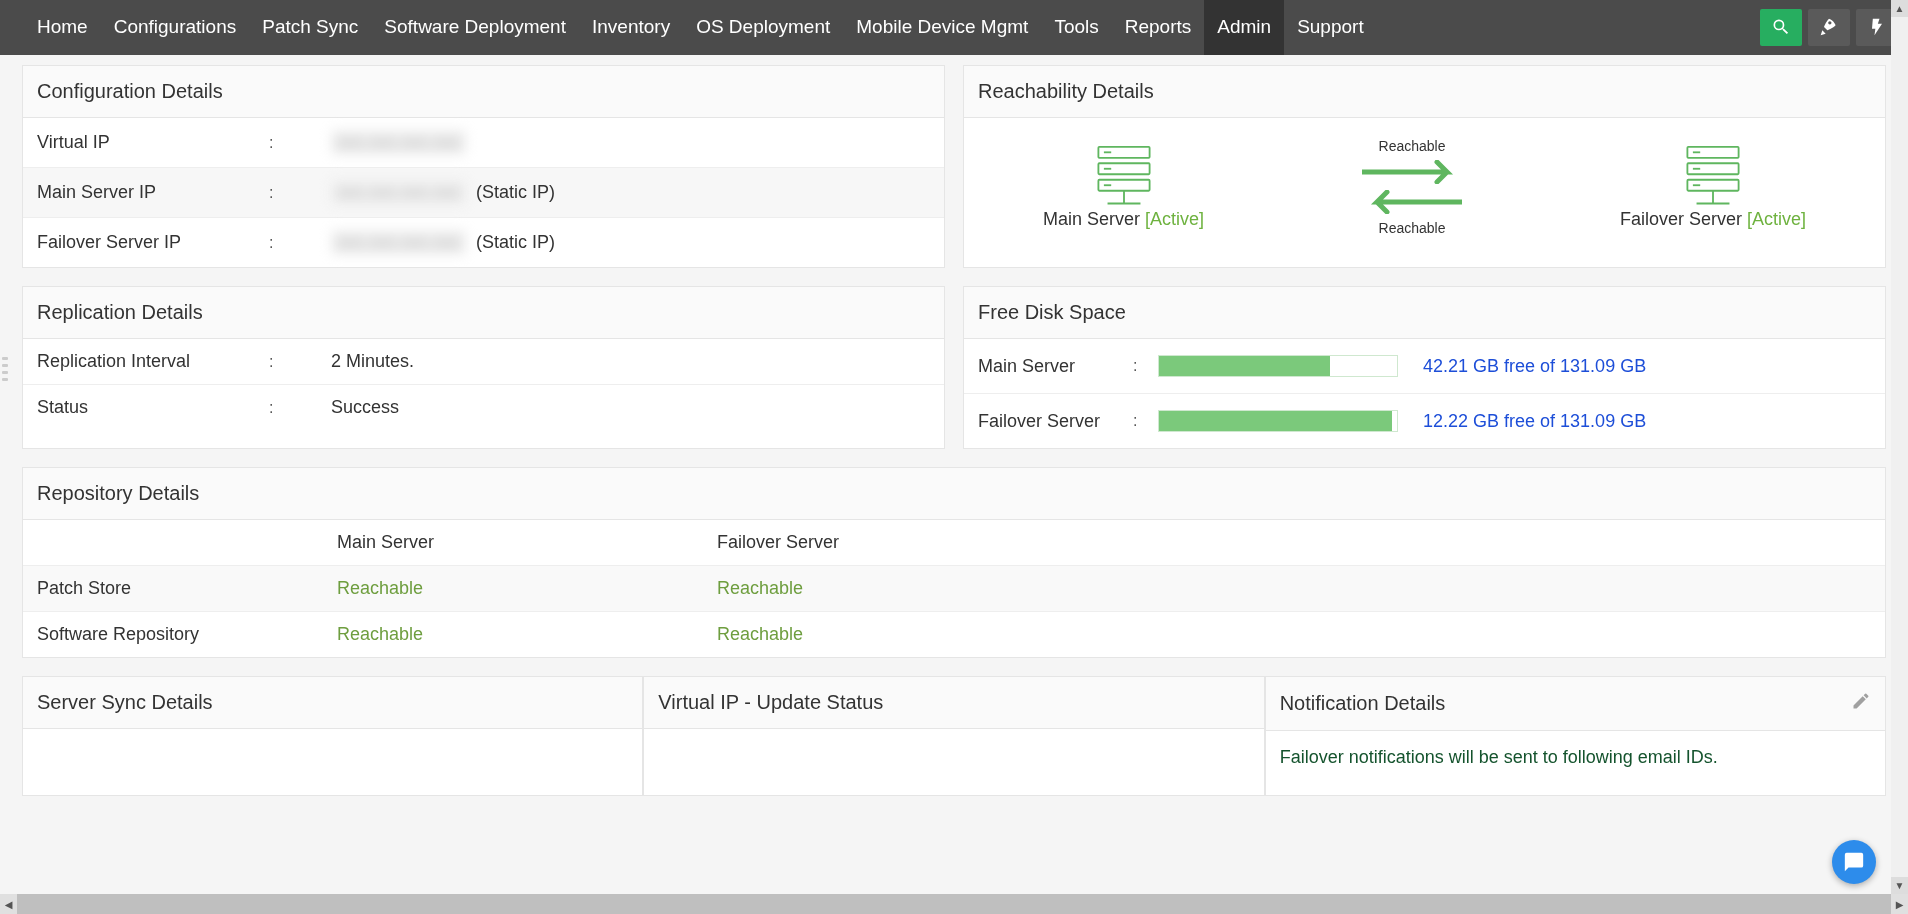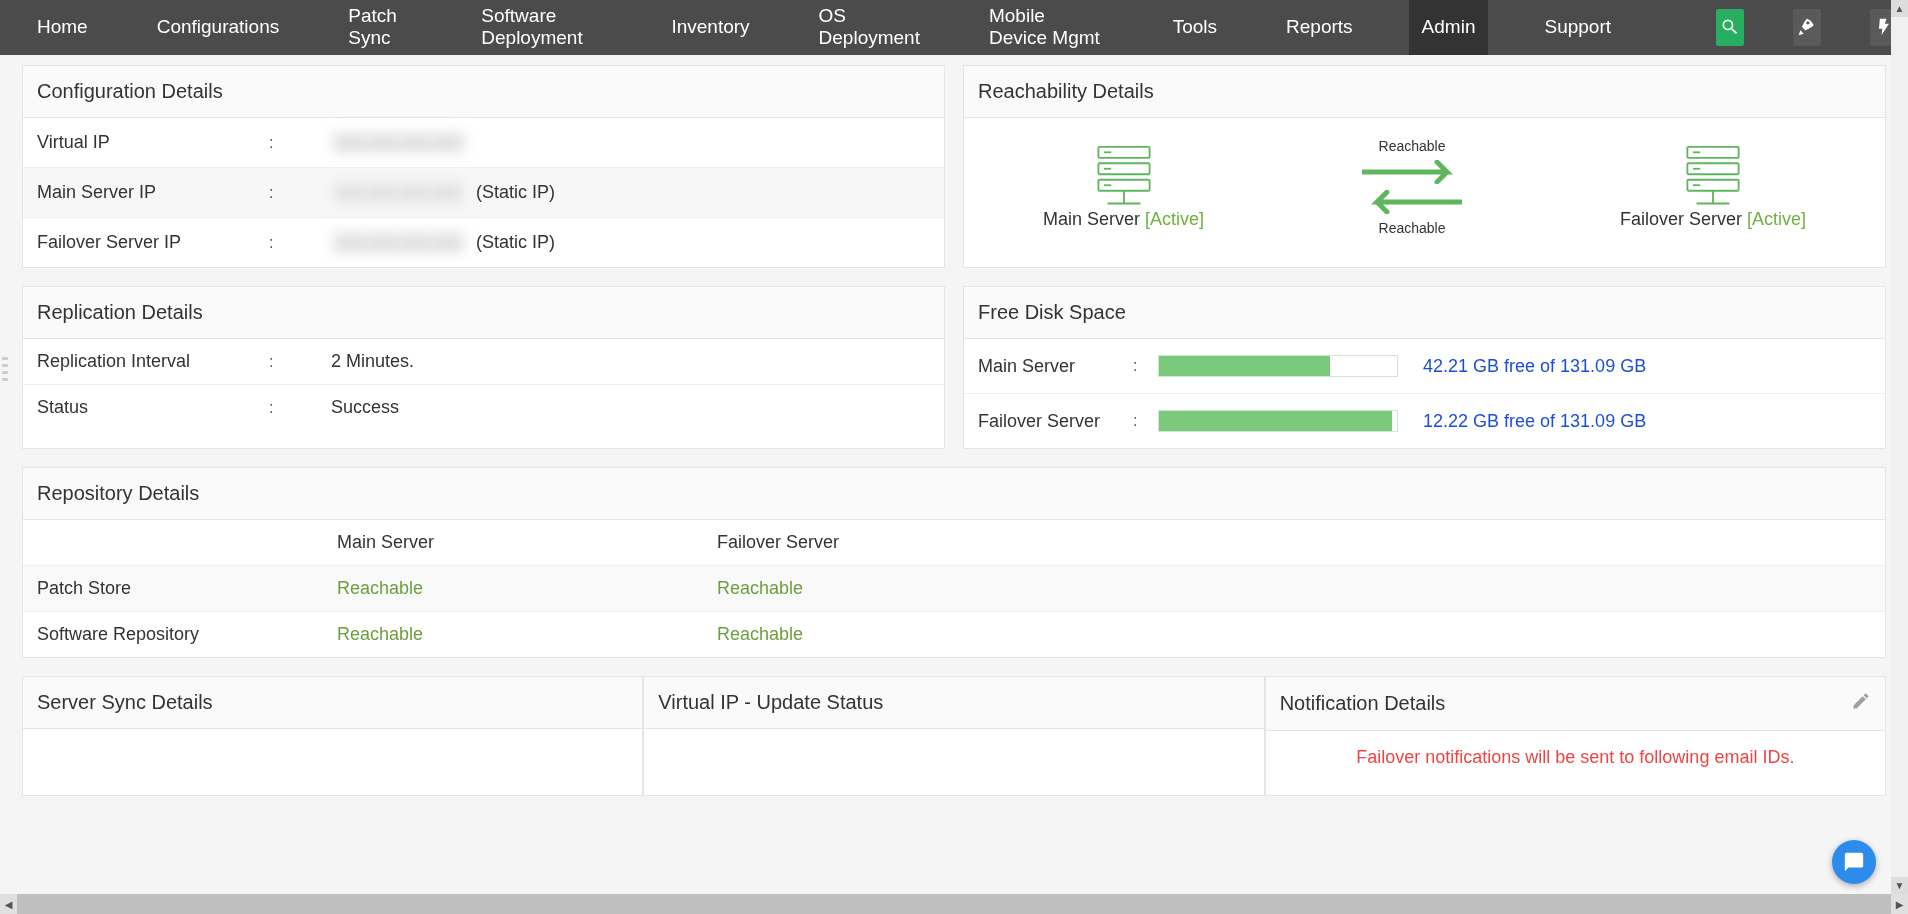--- a/index.html
+++ b/index.html
@@ -1,19 +1,19 @@
 <!DOCTYPE html>
 <html><head>
 <meta charset="utf-8">
 <style>
   * { margin:0; padding:0; box-sizing:border-box; font-family:"Segoe UI","Helvetica Neue",Arial,sans-serif; }
   body { background:#f5f5f5; width:1908px; height:914px; overflow:hidden; position:relative; }
 
   
-  .navbar { background:#4b4b4b; height:55px; display:flex; align-items:center; padding:0 10px 1px 24px;gap:43px; }
+  .navbar { background:#4b4b4b; height:55px; display:flex; align-items:center; padding:0 10px 1px 24px; }
   .nav-item { color:#fff; font-size:19px; padding:0 13px; height:55px; display:flex; align-items:center; cursor:pointer; }
   .nav-item.active { background:#333; }
   .nav-spacer { flex:1; }
   .nav-btn { width:42px; height:37px; display:flex; align-items:center; justify-content:center; margin-left:6px; cursor:pointer; border-radius:2px; }
   .nav-btn.search { background:#27ae60; }
   .nav-btn.grey { background:#5a5a5a; }
   .nav-btn svg { fill:#fff; }
 
   .content { padding:10px 22px 8px 22px; height:calc(100% - 55px - 20px); overflow:auto; }
 
@@ -57,21 +57,21 @@
   .repo-row.striped:nth-child(even){ background:#f9f9f9; }
   .repo-cell { font-size:18px; color:#333; }
   .c1 { flex:0 0 300px; }
   .c2 { flex:0 0 380px; }
   .c3 { flex:1; }
   .reachable { color:#6e9e3f; }
 
   
   .row3 { display:flex; }
   .row3 .panel { flex:1; min-height:120px; }
-  .panel-body.pad { padding:16px 14px; font-size:18px; color:#ef4444;text-align:center; }
+  .panel-body.pad { padding:16px 14px; font-size:18px; color:#14532d; }
 
   
   .vscroll { position:absolute; right:0; top:0; width:17px; height:calc(100% - 20px); background:#f0f0f0; }
   .vscroll .arrow { position:absolute; left:0; width:17px; height:17px; background:#ddd; display:flex; align-items:center; justify-content:center; font-size:10px; color:#555;}
   .vscroll .arrow.top { top:0; }
   .vscroll .arrow.bot { bottom:0; }
   .hscroll { position:absolute; left:0; bottom:0; height:20px; width:100%; background:#bfbfbf; }
   .hscroll .arrow { position:absolute; top:0; height:20px; width:17px; background:#e0e0e0; display:flex; align-items:center; justify-content:center; font-size:10px; color:#555;}
   .hscroll .arrow.left { left:0; }
   .hscroll .arrow.right { right:0; }

